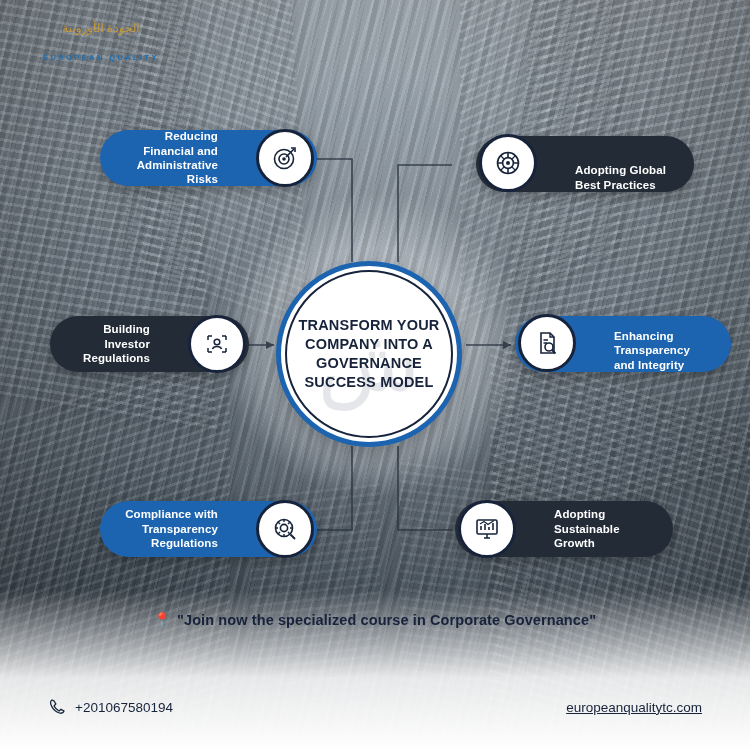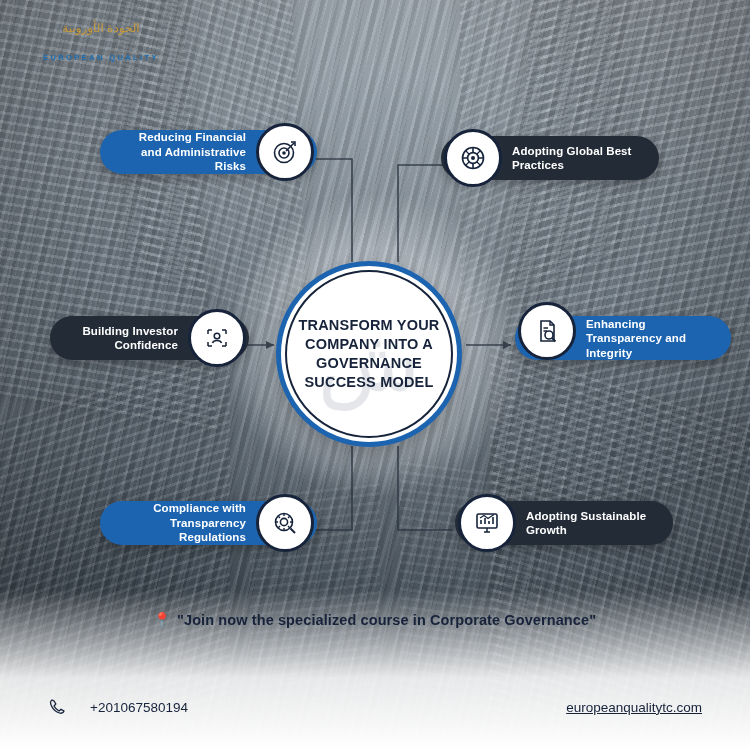--- a/index.html
+++ b/index.html
@@ -138,24 +138,25 @@
   }
 
   
   .lines { position: absolute; inset: 0; }
 
   
   .node {
     position: absolute;
     display: flex;
     align-items: center;
-    height: 44px;
+    height: 56px;
     border-radius: 29px;
     box-shadow: 0 4px 12px rgba(0,0,0,0.28);
     color: #ffffff;
+    gap: 28px;
   }
   .node .label {
     font-size: 11.5px;
     font-weight: bold;
     line-height: 1.25;
     letter-spacing: .1px;
   }
   .node.blue { background: #1c64b0; }
   .node.dark { background: #222b36; }
 
@@ -171,21 +172,21 @@
   .badge svg { display: block; }
 
   
   .node.left { padding-left: 16px; padding-right: 3px; text-align: right; }
   .node.left .label { margin-right: 10px; }
   
   .node.right { padding-left: 3px; padding-right: 18px; text-align: left; }
   .node.right .label { margin-left: 10px; }
 
   .n1 { left: 100px; top: 130px;  width: 198px; }
-  .n2 { left: 441px; top: 136px;  width: 197px; }
+  .n2 { left: 476px; top: 136px;  width: 197px; align-items: flex-end; }
   .n3 { left: 50px;  top: 316px;  width: 180px; }
   .n4 { left: 515px; top: 316px;  width: 195px; align-items: flex-end; }
   .n5 { left: 100px; top: 501px;  width: 198px; }
   .n6 { left: 455px; top: 501px;  width: 197px; }
 
   
   .cta {
     position: absolute;
     left: 0; right: 0; top: 612px;
     text-align: center;
@@ -200,21 +201,21 @@
   .footer {
     position: absolute;
     left: 0; right: 0; bottom: 34px;
     display: flex;
     align-items: center;
     justify-content: space-between;
     padding: 0 48px;
     font-size: 13.5px;
     color: #16233a;
   }
-  .phone { display: flex; align-items: center; gap: 24px; }
+  .phone { display: flex; align-items: center; gap: 9px; }
   .site { color: #16233a; }
 </style>
 </head>
 <body>
 
 <div id="poster">
 
   <div class="bg">
     <div class="tower t1"></div>
     <div class="tower t2"></div>
@@ -280,21 +281,21 @@
         <circle cx="14" cy="14" r="5.4" fill="none" stroke="#16233a" stroke-width="1.6"></circle>
         <circle cx="14" cy="14" r="2" fill="#16233a"></circle>
         <path d="M14 3.5 L14 8.6 M14 19.4 L14 24.5 M3.5 14 L8.6 14 M19.4 14 L24.5 14" stroke="#16233a" stroke-width="1.6"></path>
         <path d="M6.6 6.6 L10 10 M18 18 L21.4 21.4 M21.4 6.6 L18 10 M10 18 L6.6 21.4" stroke="#16233a" stroke-width="1.3"></path>
       </svg>
     </div>
     <div class="label">Adopting Global Best Practices</div>
   </div>
 
   <div class="node dark left n3">
-    <div class="label">Building Investor Confidence</div>
+    <div class="label">Building Investor Regulations</div>
     <div class="badge">
       <svg width="28" height="28" viewBox="0 0 28 28">
         <path d="M5 6 L9 6 M5 6 L5 10 M23 6 L19 6 M23 6 L23 10 M5 22 L9 22 M5 22 L5 18 M23 22 L19 22 M23 22 L23 18" fill="none" stroke="#16233a" stroke-width="1.5"></path>
         <circle cx="14" cy="12" r="2.8" fill="none" stroke="#16233a" stroke-width="1.5"></circle>
         <path d="M9.5 19 C10.5 15.5 17.5 15.5 18.5 19" fill="none" stroke="#16233a" stroke-width="1.5"></path>
       </svg>
     </div>
   </div>
 
   <div class="node blue right n4">

